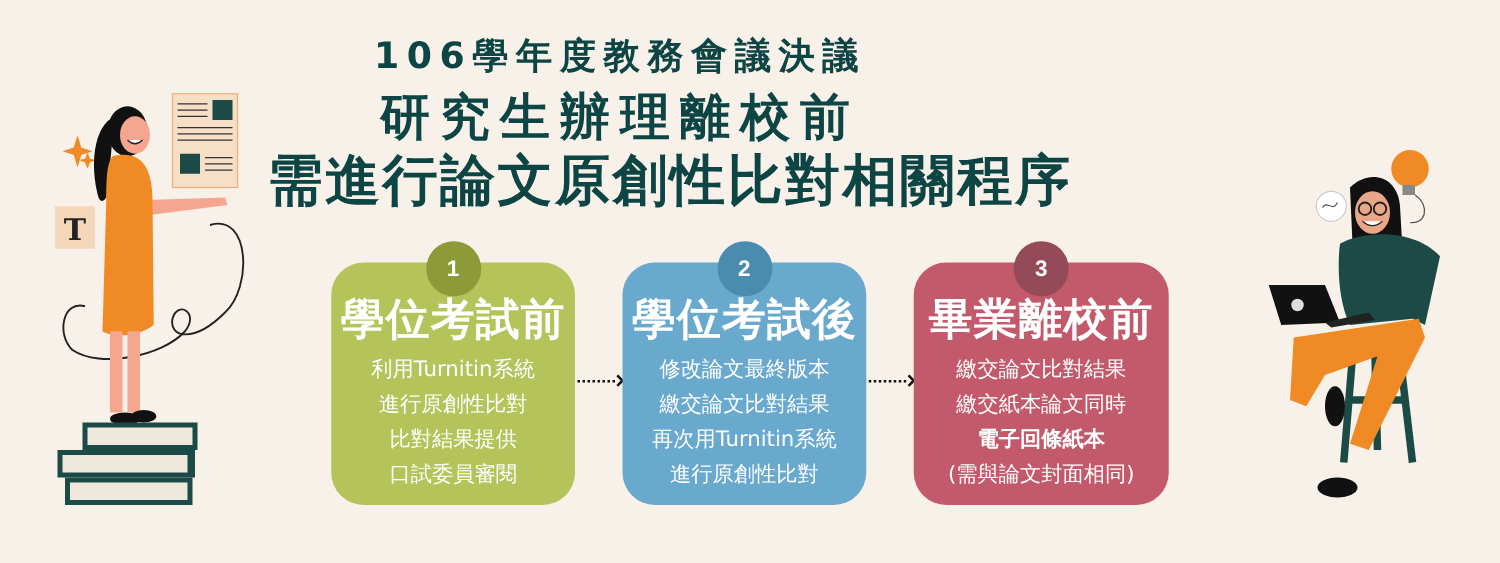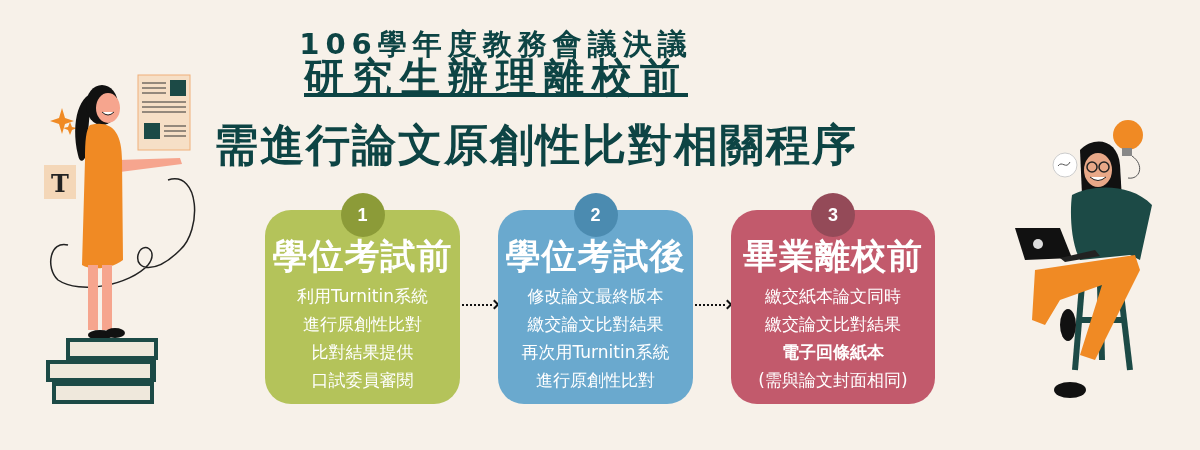--- a/index.html
+++ b/index.html
@@ -7,21 +7,21 @@
     body {
       background: #f7f1e9;
       font-family: "DejaVu Sans", "Liberation Sans", sans-serif;
       position: relative;
     }
     .title {
       position: absolute; left: 0; width: 992px; text-align: center;
       color: #0d4444; font-weight: bold; white-space: nowrap;
     }
     .t1 { top: 26px; font-size: 29px; letter-spacing: 6px; line-height: 36px; }
-    .t2 { top: 53px; font-size: 40px; letter-spacing: 8px; line-height: 48px; text-decoration: underline; }
+    .t2 { top: 70px; font-size: 40px; letter-spacing: 8px; line-height: 48px; }
     .t3 { top: 118px; font-size: 44px; letter-spacing: 2px; line-height: 54px; margin-left: 40px; }
 
     .step {
       position: absolute; top: 210px; height: 194px;
       border-radius: 26px; color: #fff; text-align: center;
     }
     .step .badge {
       position: absolute; top: -17px; left: 50%; transform: translateX(-50%);
       width: 44px; height: 44px; border-radius: 50%;
       color: #fff; font-weight: bold; font-size: 18px; line-height: 44px;
@@ -97,22 +97,22 @@
 
 <div class="arrow a2">
   <div class="dots"></div>
     <div class="head"></div>
 </div>
 
 <div class="step s3">
   <div class="badge">3</div>
   <div class="head">畢業離校前</div>
   <div class="lines">
+    <div>繳交論文比對結果</div>
     <div>繳交紙本論文同時</div>
-    <div>繳交論文比對結果</div>
     <div class="bold">電子回條紙本</div>
     <div>(需與論文封面相同)</div>
   </div>
 </div>
 
 <svg class="illus" style="left:30px;top:60px" width="200" height="360" viewBox="0 0 200 360">
 
   <rect x="108" y="15" width="52" height="75" fill="#f6dfc6" stroke="#f0b07a" stroke-width="1"></rect>
   <rect x="140" y="20" width="16" height="16" fill="#1c4a46"></rect>
   <rect x="114" y="63" width="16" height="16" fill="#1c4a46"></rect>

